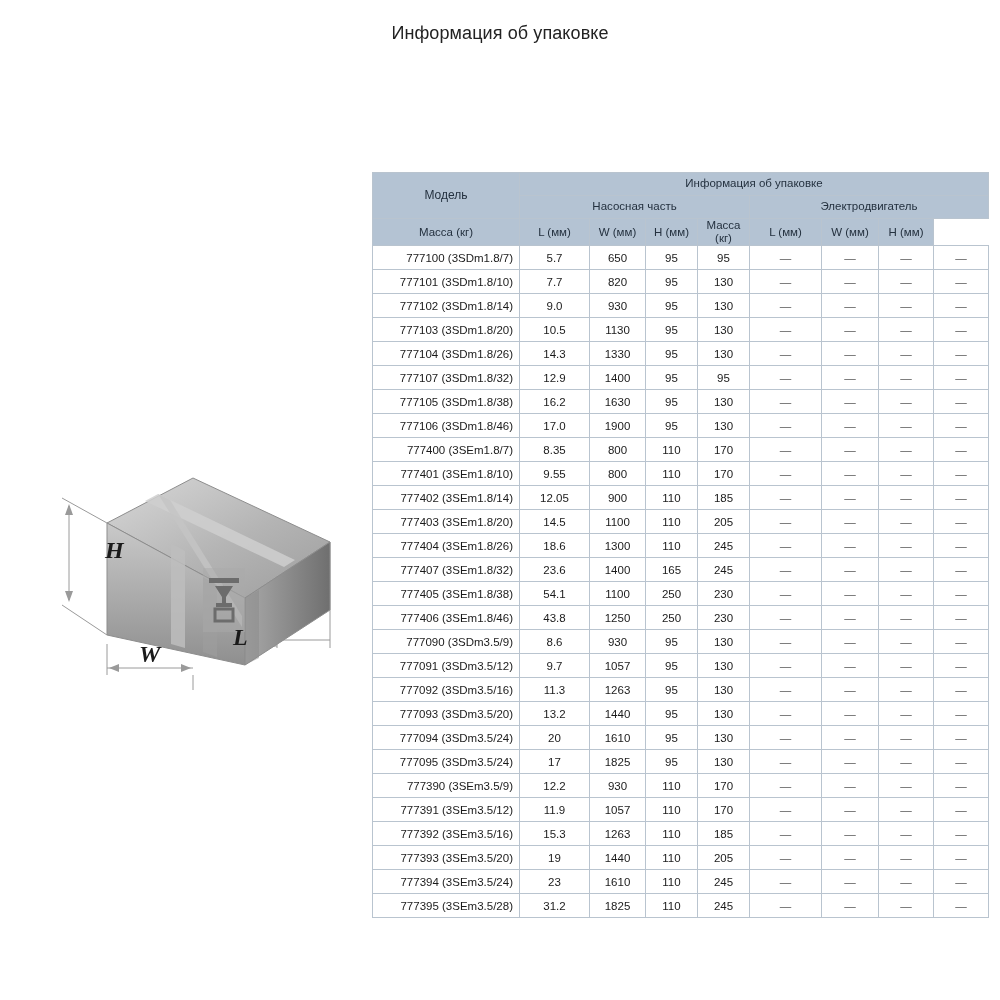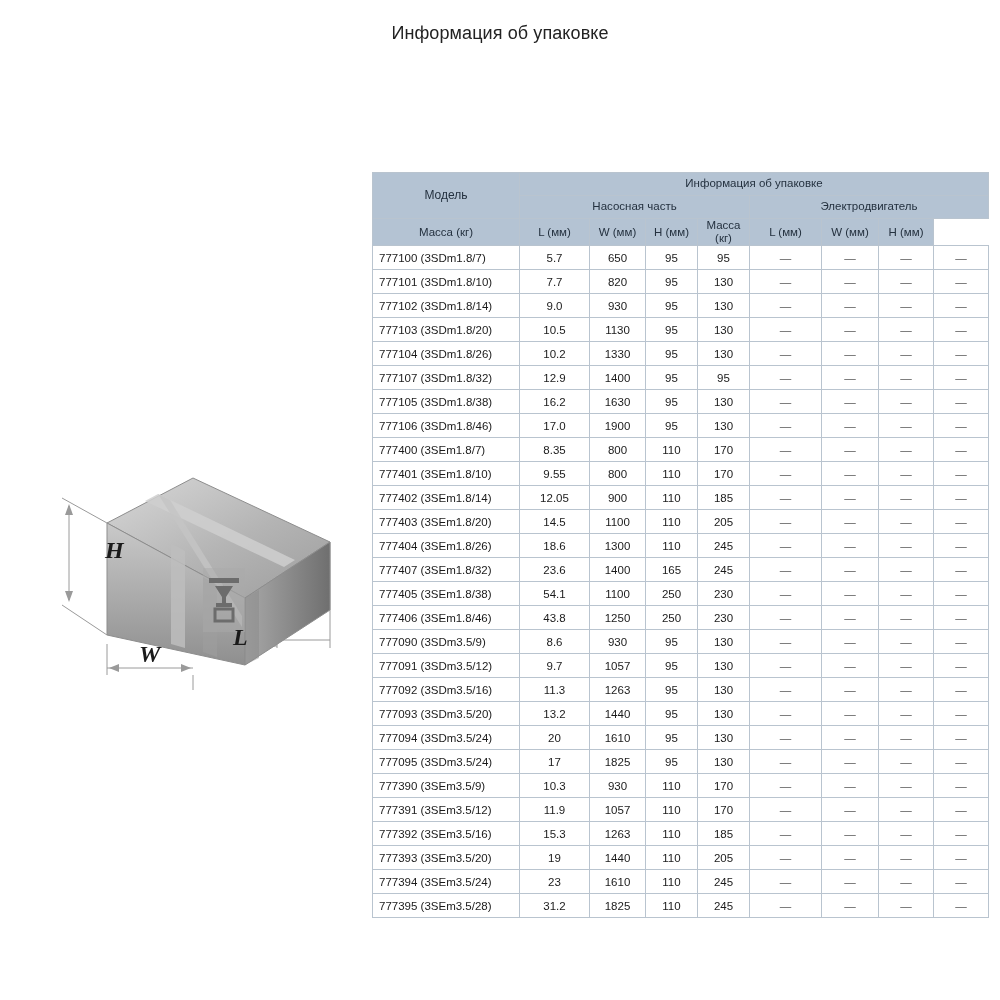--- a/index.html
+++ b/index.html
@@ -63,21 +63,21 @@
   }
   #pack-table thead th.modelhead {
     font-weight: normal;
     font-size: 12px;
   }
   #pack-table tbody td {
     height: 23px;
     background: #ffffff;
   }
   #pack-table tbody td.model {
-    text-align: left;
+    text-align: right;
     font-size: 11.5px;
     white-space: nowrap;
     padding: 0 6px;
   }
   #pack-table tbody td.dash {
     color: #555;
   }
   col.c-model { width: 147px; }
   col.c-mass  { width: 70px; }
   col.c-l     { width: 56px; }
@@ -233,21 +233,21 @@
         <td>1130</td>
         <td>95</td>
         <td>130</td>
         <td class="dash">—</td>
         <td class="dash">—</td>
         <td class="dash">—</td>
         <td class="dash">—</td>
       </tr>
       <tr>
         <td class="model">777104 (3SDm1.8/26)</td>
-        <td>10.2</td>
+        <td>14.3</td>
         <td>1330</td>
         <td>95</td>
         <td>130</td>
         <td class="dash">—</td>
         <td class="dash">—</td>
         <td class="dash">—</td>
         <td class="dash">—</td>
       </tr>
       <tr>
         <td class="model">777107 (3SDm1.8/32)</td>
@@ -431,21 +431,21 @@
         <td>1825</td>
         <td>95</td>
         <td>130</td>
         <td class="dash">—</td>
         <td class="dash">—</td>
         <td class="dash">—</td>
         <td class="dash">—</td>
       </tr>
       <tr>
         <td class="model">777390 (3SEm3.5/9)</td>
-        <td>10.3</td>
+        <td>12.2</td>
         <td>930</td>
         <td>110</td>
         <td>170</td>
         <td class="dash">—</td>
         <td class="dash">—</td>
         <td class="dash">—</td>
         <td class="dash">—</td>
       </tr>
       <tr>
         <td class="model">777391 (3SEm3.5/12)</td>

